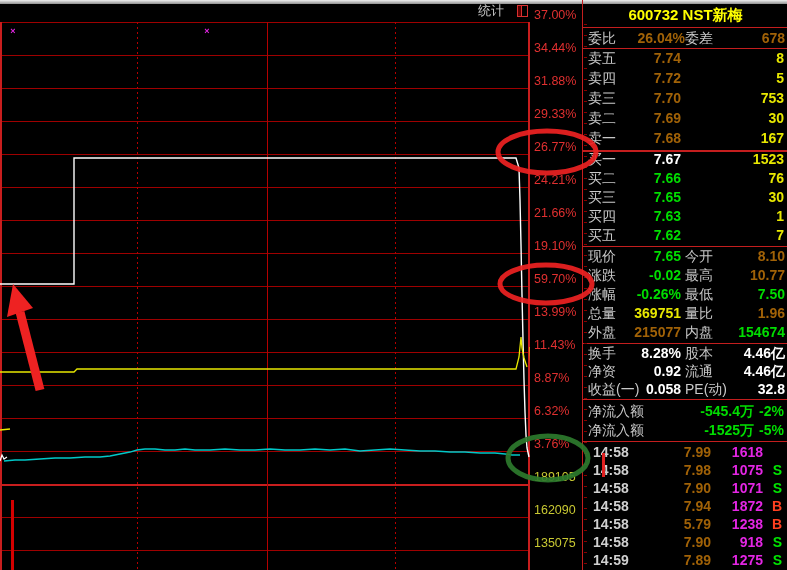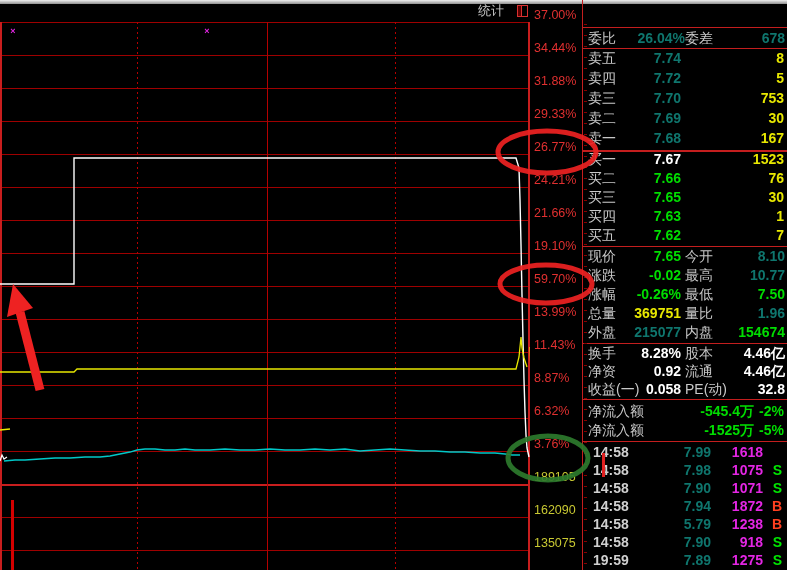--- a/index.html
+++ b/index.html
@@ -33,21 +33,21 @@
   
   .panel{position:absolute;left:582px;top:0;width:205px;height:570px;
          border-left:1px solid #c41e1e;box-sizing:border-box;}
   .p-title{position:absolute;left:0;top:6px;width:205px;text-align:center;
            color:#ffff00;font-size:15px;font-weight:bold;white-space:nowrap;}
   .sep{position:absolute;left:0;width:205px;height:1px;background:#c41e1e;}
   .row{position:absolute;left:0;width:205px;font-size:14px;white-space:nowrap;}
   .row span{position:absolute;line-height:17px;}
   .lab{color:#c8c8c8;font-weight:normal;}
   .val{font-weight:bold;}
-  .red{color:#0f766e}.green{color:#00dd00}.yellow{color:#e8e800}
+  .red{color:#a16207}.green{color:#00dd00}.yellow{color:#e8e800}
   .white{color:#ffffff}.magenta{color:#e326e3}
   .c-l1{left:5px}.c-price{right:107px}.c-vol{right:4px}
   .c-l2{left:102px}.c-v2{right:3px}
   .c-fval{right:34px}.c-fpct{right:4px}
   .t-time{left:10px;color:#d0d0d0;font-weight:bold}
   .t-price{right:77px}.t-vol{right:25px}.t-side{right:6px;font-weight:bold}
   .side-S{color:#00e600}.side-B{color:#ff4020}
   .tick-marker{position:absolute;left:19px;top:453px;width:3px;height:24px;background:#e02020;}
   #annotations{position:absolute;left:0;top:0;pointer-events:none;z-index:50;}
 </style>
@@ -116,20 +116,21 @@
       <div class="axis-label axis-pct" style="top:338px">11.43%</div>
       <div class="axis-label axis-pct" style="top:371px">8.87%</div>
       <div class="axis-label axis-pct" style="top:404px">6.32%</div>
       <div class="axis-label axis-pct" style="top:437px">3.76%</div>
       <div class="axis-label axis-vol" style="top:470px">189105</div>
       <div class="axis-label axis-vol" style="top:503px">162090</div>
       <div class="axis-label axis-vol" style="top:536px">135075</div>
     </div>
 
   <div class="panel" id="panel">
+    <div class="p-title">600732 NST新梅</div>
     <div class="sep" style="top:27px"></div>
     <div class="row" style="top:30px">
       <span class="lab c-l1">委比</span>
       <span class="val red" style="right:103px">26.04%</span>
       <span class="lab c-l2">委差</span>
       <span class="val red c-v2">678</span>
     </div>
     <div class="sep" style="top:48px"></div>
     <div id="sell-rows">
         <div class="row" style="top:50px;height:20px">
@@ -284,21 +285,21 @@
           <span class="val t-vol magenta">1238</span>
           <span class="t-side side-B">B</span>
         </div>
         <div class="row" style="top:534px;height:18px">
           <span class="t-time">14:58</span>
           <span class="val t-price red">7.90</span>
           <span class="val t-vol magenta">918</span>
           <span class="t-side side-S">S</span>
         </div>
         <div class="row" style="top:552px;height:18px">
-          <span class="t-time">19:59</span>
+          <span class="t-time">14:59</span>
           <span class="val t-price red">7.89</span>
           <span class="val t-vol magenta">1275</span>
           <span class="t-side side-S">S</span>
         </div>
       </div>
     <div class="tick-marker"></div>
     <div id="panel-ruler">
         <div class="ruler-tick" style="top:24px"></div>
         <div class="ruler-tick" style="top:35px"></div>
         <div class="ruler-tick" style="top:46px"></div>

